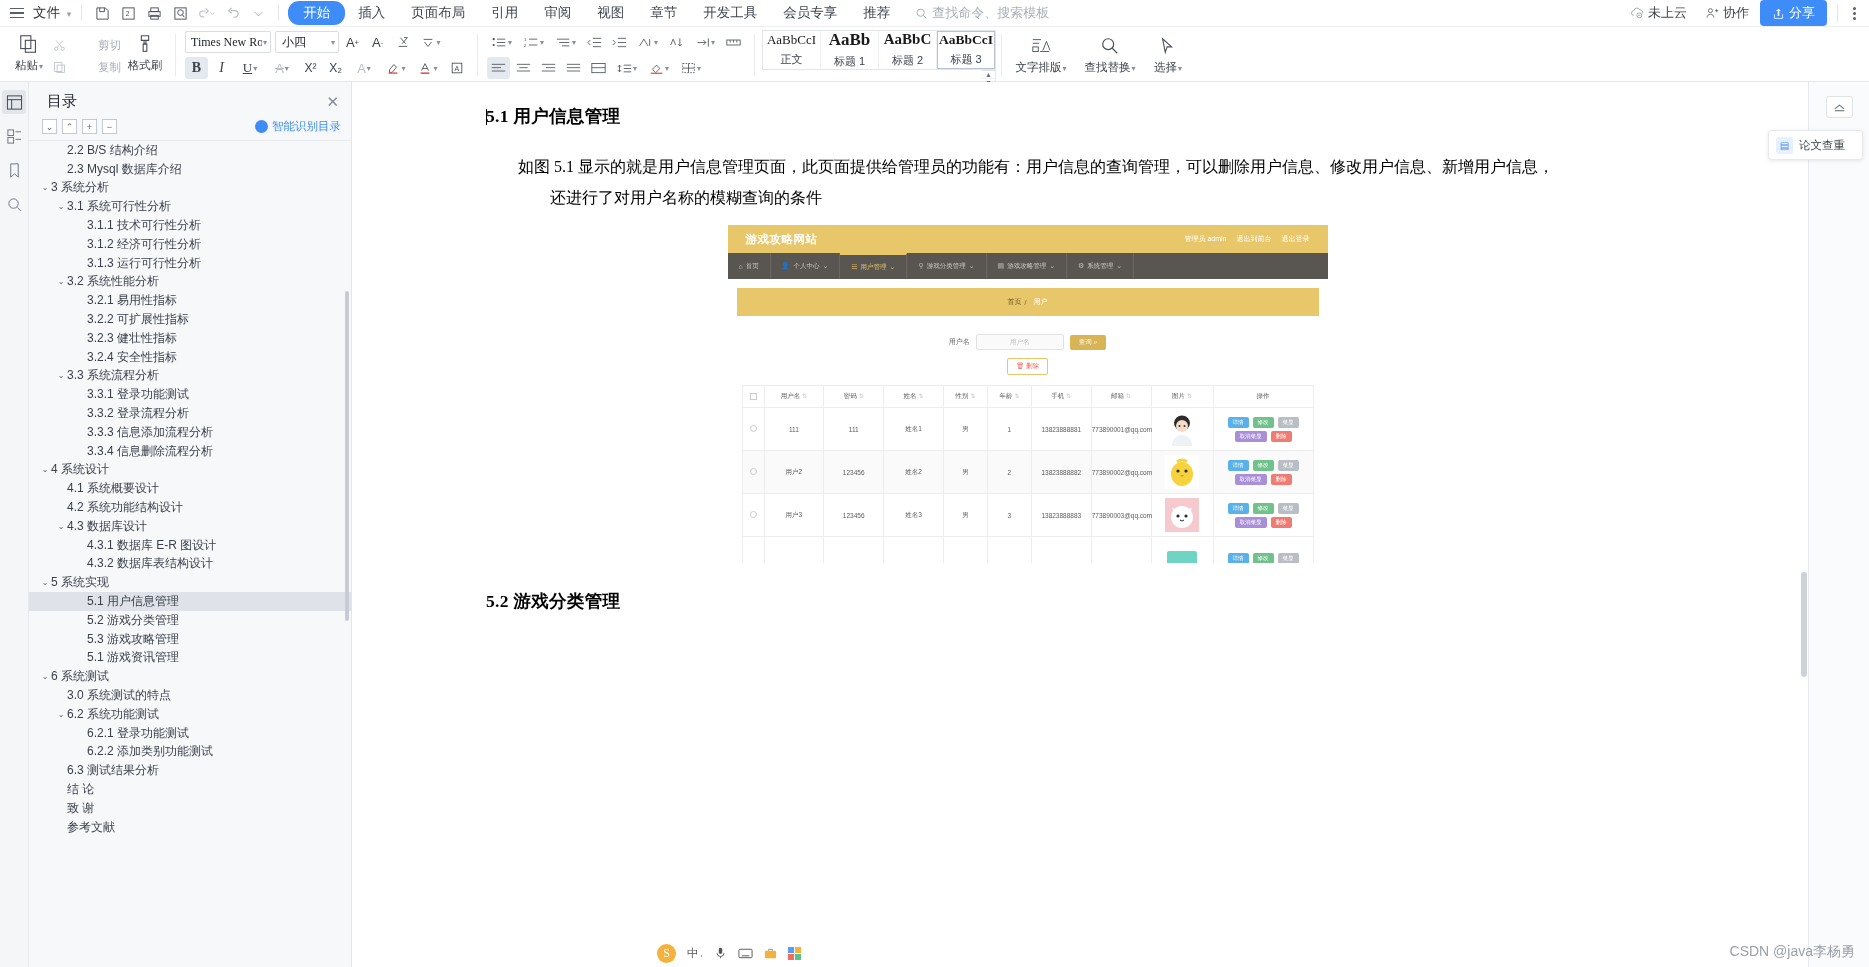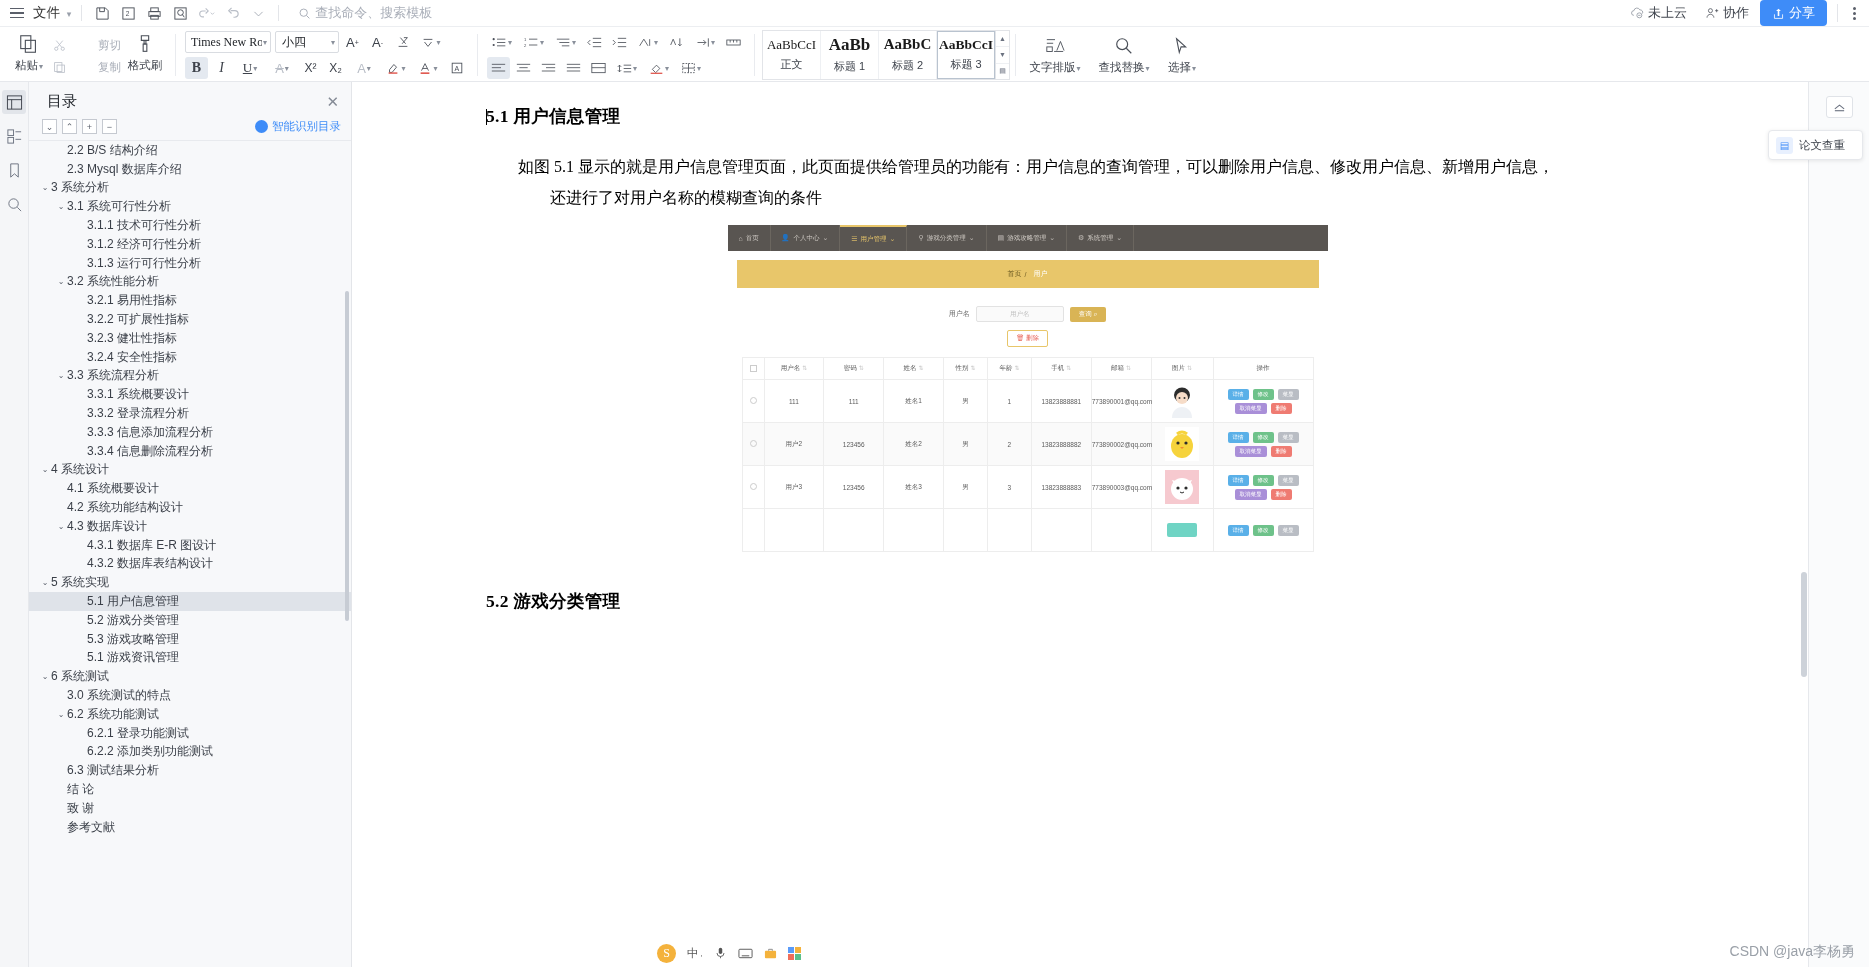--- a/index.html
+++ b/index.html
@@ -69,21 +69,21 @@
   .fsize .txt { flex:1; }
   .tbtn { width:23px; height:22px; display:flex; align-items:center; justify-content:center; cursor:pointer; border-radius:3px; font-size:13px; color:#3d424b;}
   .tbtn.act { background:#e4e9f0; }
   .tbtn.wide { width:30px; }
   .tcaret { font-size:8px; color:#8a909b; margin-left:1px; }
 
   
   .paragrp { display:flex; flex-direction:column; justify-content:center; gap:3px; padding:0 4px;}
 
   
-  .stylesbox { display:flex; align-items:flex-start; padding:1px 0 0 2px; }
+  .stylesbox { display:flex; align-items:flex-end; padding:1px 0 0 2px;flex-direction:column; }
   .stylegal { display:flex; border:1px solid #e2e4e8; height:50px; }
   .stylecell { width:58px; display:flex; flex-direction:column; align-items:center; justify-content:center; cursor:pointer; border-right:1px solid #eef0f3;}
   .stylecell:last-child{border-right:none;}
   .stylecell.sel { border:1px solid #b9c3cf; background:#fff; }
   .stylecell .samp { font-family:"Liberation Serif", serif; color:#1a1a1a; line-height:1; }
   .stylecell .nm { font-size:11px; color:#3d424b; margin-top:6px; }
   .galarrows { display:flex; flex-direction:column; width:14px; height:50px; border:1px solid #e2e4e8; border-left:none;}
   .galarrows div { flex:1; display:flex; align-items:center; justify-content:center; font-size:7px; color:#6b7280; cursor:pointer; border-bottom:1px solid #eef0f3;}
   .galarrows div:last-child{border-bottom:none;}
 
@@ -232,20 +232,32 @@
           <path d="M6 5h4.5a3.5 3.5 0 110 7H9" fill="none" stroke="#b9bec7" stroke-width="1.3"></path>
           <path d="M7 2L4 5l3 3" fill="none" stroke="#b9bec7" stroke-width="1.3"></path>
         </svg>
     </div>
     <div class="qicon">
       <svg width="13" height="13" viewBox="0 0 16 16">
           <path d="M3 6l5 5 5-5" fill="none" stroke="#9aa0ab"></path>
         </svg>
     </div>
     <div class="mb-sep"></div>
+    <div class="mb-tabs">
+      <div class="mb-tab active">开始</div>
+      <div class="mb-tab">插入</div>
+      <div class="mb-tab">页面布局</div>
+      <div class="mb-tab">引用</div>
+      <div class="mb-tab">审阅</div>
+      <div class="mb-tab">视图</div>
+      <div class="mb-tab">章节</div>
+      <div class="mb-tab">开发工具</div>
+      <div class="mb-tab">会员专享</div>
+      <div class="mb-tab">推荐</div>
+    </div>
     <div class="mb-search">
       <svg width="13" height="13" viewBox="0 0 16 16">
           <circle cx="7" cy="7" r="4.5" fill="none" stroke="#a9aeb8" stroke-width="1.2"></circle>
           <line x1="10.5" y1="10.5" x2="14" y2="14" stroke="#a9aeb8" stroke-width="1.2"></line>
         </svg>
       <span>查找命令、搜索模板</span>
     </div>
     <div class="mb-right">
       <div class="mb-ritem">
         <svg width="14" height="14" viewBox="0 0 18 18">
@@ -686,21 +698,21 @@
           <div class="ol-item" style="padding-left: 46px;">
             <span class="ol-arrow"></span>
             <span>3.2.4  安全性指标</span>
           </div>
           <div class="ol-item" style="padding-left: 26px;">
             <span class="ol-arrow">⌄</span>
             <span>3.3  系统流程分析</span>
           </div>
           <div class="ol-item" style="padding-left: 46px;">
             <span class="ol-arrow"></span>
-            <span>3.3.1  系统概要设计</span>
+            <span>3.3.1  登录功能测试</span>
           </div>
           <div class="ol-item" style="padding-left: 46px;">
             <span class="ol-arrow"></span>
             <span>3.3.2  登录流程分析</span>
           </div>
           <div class="ol-item" style="padding-left: 46px;">
             <span class="ol-arrow"></span>
             <span>3.3.3  信息添加流程分析</span>
           </div>
           <div class="ol-item" style="padding-left: 46px;">
@@ -791,20 +803,28 @@
     </div>
 
     <div class="canvas">
       <div class="page">
         <div class="doc">
           <div class="h2"><span class="cursor-bar"></span><span>5.1 用户信息管理</span></div>
           <div class="para">如图 5.1 显示的就是用户信息管理页面，此页面提供给管理员的功能有：用户信息的查询管理，可以删除用户信息、修改用户信息、新增用户信息，</div>
           <div class="para noind" style="text-indent:4em">还进行了对用户名称的模糊查询的条件</div>
 
           <div class="shot">
+            <div class="shot-top">
+              <div class="brand">游戏攻略网站</div>
+              <div class="admin">
+                <span>管理员 admin</span>
+                <span>退出到前台</span>
+                <span>退出登录</span>
+              </div>
+            </div>
             <div class="shot-nav">
               <div class="shot-navitem">
                   <span class="ni">⌂</span>
                   <span>首页</span>
                 </div>
               <div class="shot-navitem">
                   <span class="ni">👤</span>
                   <span>个人中心</span>
                   <span class="ni">⌄</span>
                 </div>

